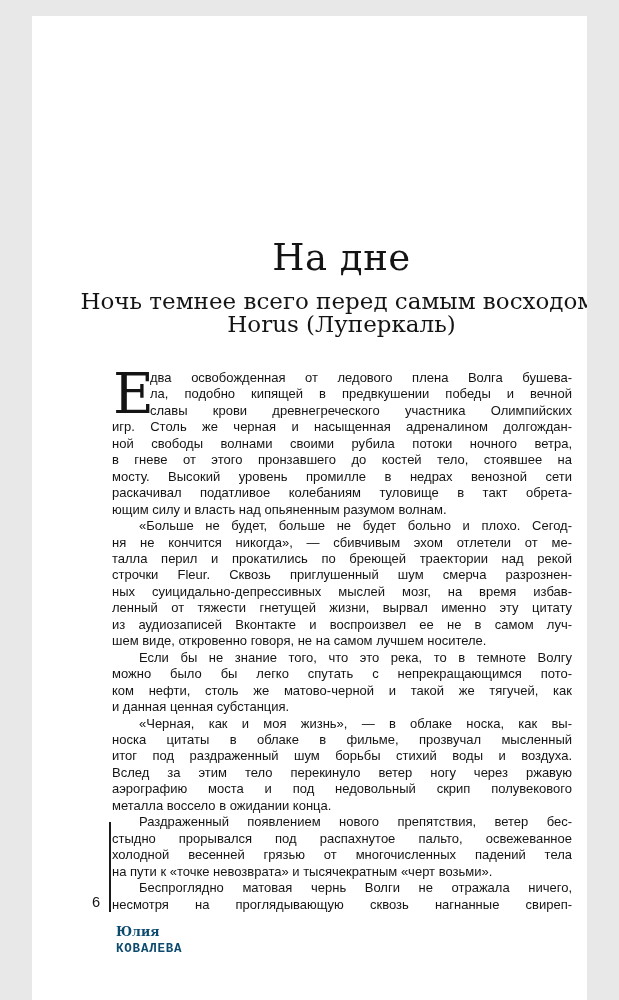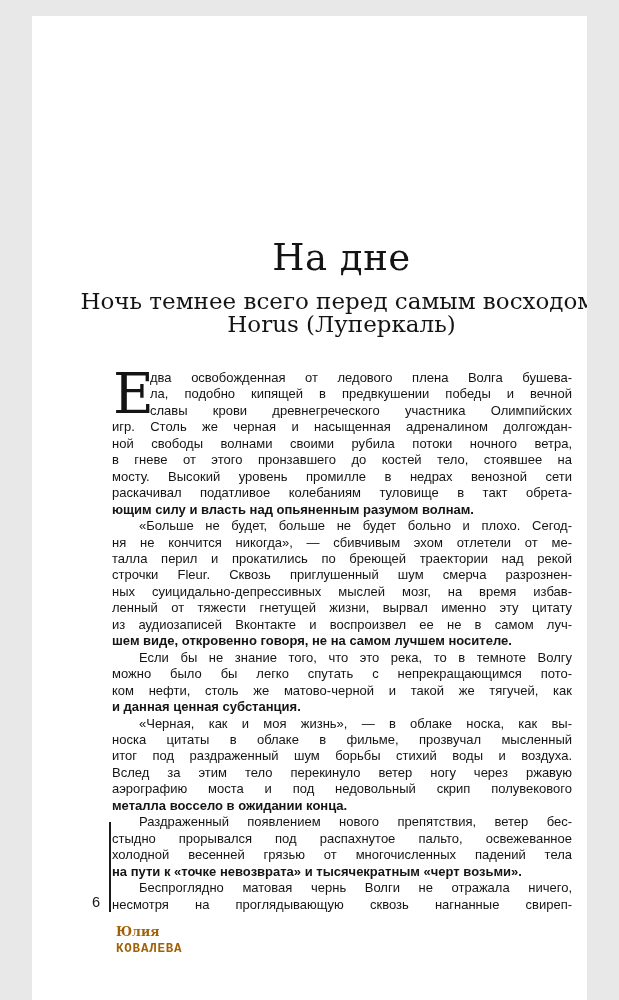--- a/index.html
+++ b/index.html
@@ -31,36 +31,36 @@
     font-size:56px; line-height:45px;
   }
   .body {
     position:absolute; left:80px; top:354px; width:460px;
     font-size:13px; line-height:16.46px;
   }
   .bl {
     height:16.46px; overflow:hidden; white-space:nowrap;
     text-align:justify; text-align-last:justify;
   }
-  .bl.final { text-align-last:left;font-weight:bold; }
+  .bl.final { text-align-last:left; }
   .bl.ind { padding-left:27px; }
   .bl.dc  { padding-left:38px; }
   .pagenum {
     position:absolute; left:60px; top:878px;
     font-size:14.6px; line-height:16.46px;
   }
   .changebar {
     position:absolute; left:77px; top:806px;
     width:2px; height:90px; background:#1a1a1a;
   }
   .footer {
     position:absolute; left:84px; top:908px;
     font-family:"DejaVu Serif", serif;
     font-size:12.5px; font-weight:bold; line-height:16.5px;
-    color:#a16207;
+    color:#0c4a6e;
   }
   .footer .last { letter-spacing:0.8px;font-family:Liberation Mono, monospace; }
 </style>
 </head>
 <body>
 
 <div class="page" style="background: rgb(255, 255, 255); color: rgb(20, 20, 20);">
 
   <h1 class="title">На дне</h1>
 

